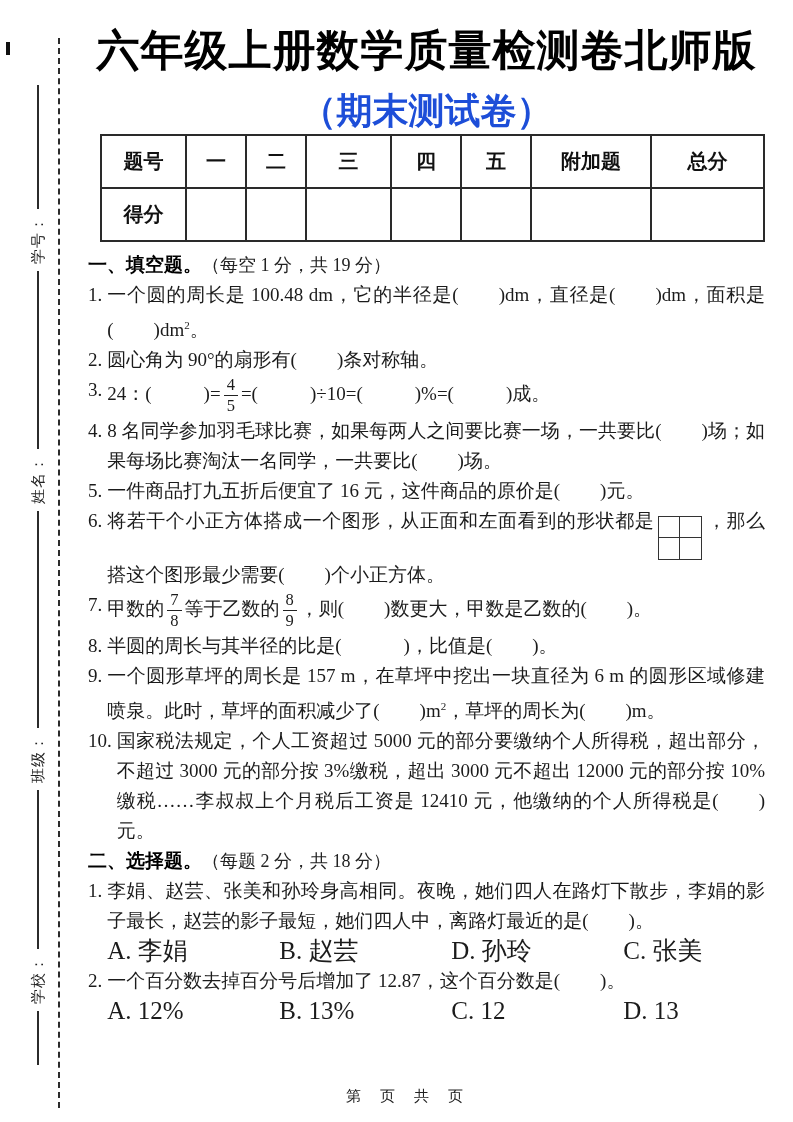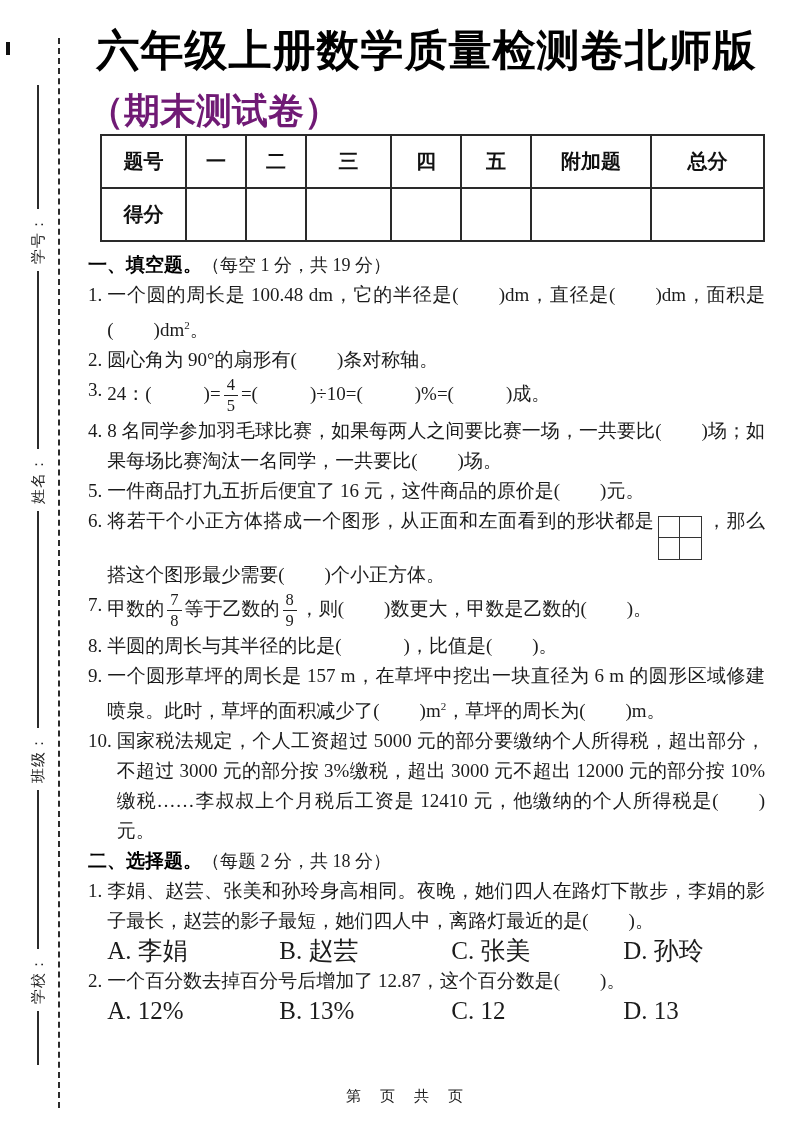--- a/index.html
+++ b/index.html
@@ -31,23 +31,23 @@
     white-space:nowrap; font-size:15px; letter-spacing:1px; color:#222;
   }
   
   .main { position:absolute; left:88px; top:0; width:677px; }
   .title {
     margin:24px 0 0 0; text-align:center;
     font-family:"Liberation Sans","DejaVu Sans",sans-serif;
     font-weight:bold; font-size:43px; line-height:52px; letter-spacing:1px; color:#000;
   }
   .subtitle {
-    margin:12px 0 0 0; 
+    margin:12px 0 0 0; text-align:center;
     font-family:"Liberation Sans","DejaVu Sans",sans-serif;
-    font-weight:bold; font-size:36px; line-height:46px; color:#701a75;
+    font-weight:bold; font-size:36px; line-height:46px; color:#1d4ed8;
   }
   .info {
     margin:16px 2px 6px 0; text-align:right;
     font-family:"Liberation Sans","DejaVu Sans",sans-serif;
     font-weight:bold; font-size:17px; line-height:20px; color:#000;
   }
   table.score-table { border-collapse:collapse; margin-left:12px; width:663px; table-layout:fixed; }
   table.score-table td {
     border:2px solid #2a2a2a; height:40px; text-align:center;
     font-weight:bold; font-size:20px; color:#111; padding:12px;
@@ -209,22 +209,22 @@
             <div class="qbody"><span class="qtext">国家税法规定，个人工资超过 5000 元的部分要缴纳个人所得税，超出部分，不超过 3000 元的部分按 3%缴税，超出 3000 元不超出 12000 元的部分按 10%缴税……李叔叔上个月税后工资是 12410 元，他缴纳的个人所得税是</span><span class="blank">(<span class="gap" style="width: 40px;"></span>)</span><span class="qtext">元。</span></div>
           </div>
         </div>
         <div class="section">
           <div class="sec-heading"><span class="sec-label">二、选择题。</span><span class="sec-note">（每题 2 分，共 18 分）</span></div>
           <div class="q">
             <span class="qnum">1.</span>
             <div class="qbody"><span class="qtext">李娟、赵芸、张美和孙玲身高相同。夜晚，她们四人在路灯下散步，李娟的影子最长，赵芸的影子最短，她们四人中，离路灯最近的是</span><span class="blank">(<span class="gap" style="width: 40px;"></span>)</span><span class="qtext">。</span><div class="opts">
                 <span class="opt">A. 李娟</span>
                 <span class="opt">B. 赵芸</span>
+                <span class="opt">D. 孙玲</span>
                 <span class="opt">C. 张美</span>
-                <span class="opt">D. 孙玲</span>
               </div></div>
           </div>
           <div class="q">
             <span class="qnum">2.</span>
             <div class="qbody"><span class="qtext">一个百分数去掉百分号后增加了 12.87，这个百分数是</span><span class="blank">(<span class="gap" style="width: 40px;"></span>)</span><span class="qtext">。</span><div class="opts">
                 <span class="opt">A. 12%</span>
                 <span class="opt">B. 13%</span>
                 <span class="opt">C. 12</span>
                 <span class="opt">D. 13</span>
               </div></div>

